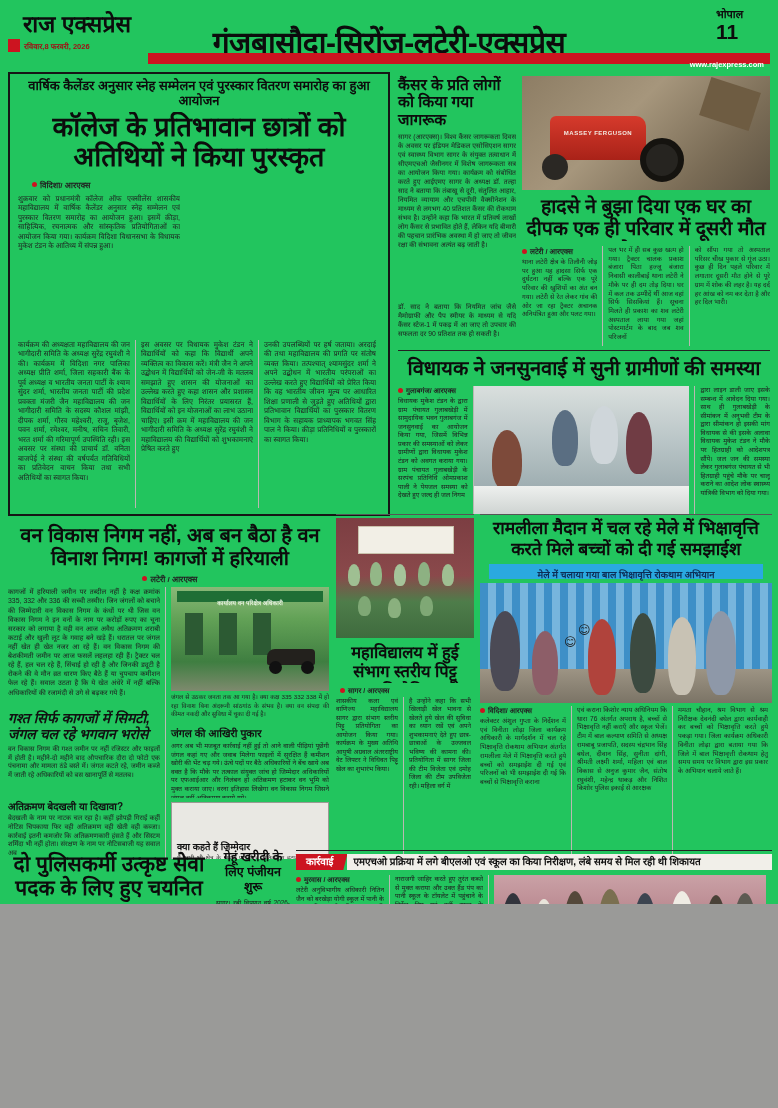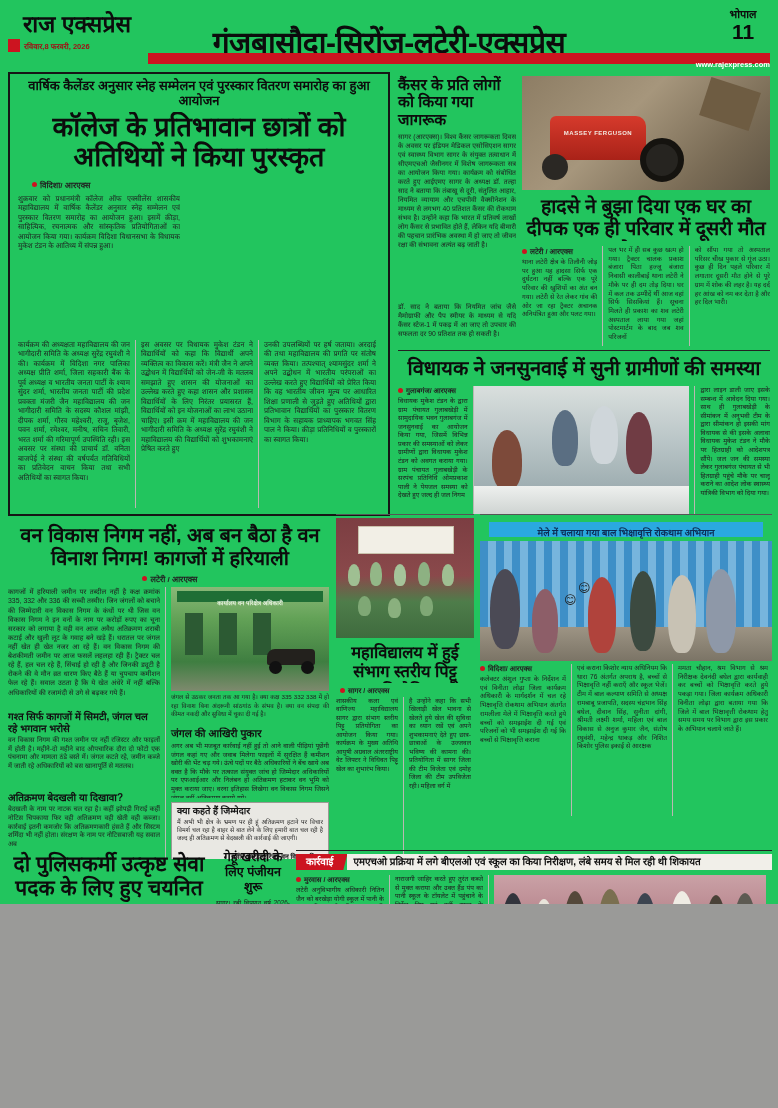--- a/index.html
+++ b/index.html
@@ -27,25 +27,25 @@
 <div class="page">
 
   <div class="abs" style="left:8px;top:12px;width:138px;text-align:center;">
     <div class="hl" style="font-size:23px;line-height:1.05;">राज एक्सप्रेस</div>
     <div style="display:flex;align-items:center;gap:4px;margin-top:3px;">
       <span style="width:12px;height:13px;background:#cc1420;display:inline-block;"></span>
       <span style="font-size:7.5px;font-weight:bold;color:#a01015;">रविवार,8 फरवरी, 2026</span>
     </div>
   </div>
   <div class="abs hl" style="left:148px;top:18px;width:482px;height:50px;line-height:50px;font-size:30px;text-align:center;white-space:nowrap;overflow:hidden;letter-spacing:-0.5px;">गंजबासौदा-सिरोंज-लटेरी-एक्सप्रेस</div>
-  <div class="abs" style="left:716px;top:6px;width:54px;text-align:center;">
+  <div class="abs" style="left:716px;top:6px;width:54px;text-align:left;">
     <div class="hl" style="font-size:11px;">भोपाल</div>
     <div class="hl" style="font-size:21px;line-height:1;">11</div>
   </div>
-  <div class="abs" style="left:148px;top:53px;width:622px;height:11px;background:#cc1420;text-align:right;box-sizing:border-box;">
+  <div class="abs" style="left:148px;top:53px;width:622px;height:11px;background:#cc1420;text-align:right;box-sizing:border-box;padding-right:6px;">
     <span style="color:#fff;font-size:7.5px;font-weight:bold;line-height:11px;">www.rajexpress.com</span>
   </div>
 
   <div class="abs" style="left:8px;top:72px;width:382px;height:444px;border:2px solid #161616;box-sizing:border-box;padding:5px 8px;">
     <div class="hl" style="font-size:13px;text-align:center;line-height:1.15;">वार्षिक कैलेंडर अनुसार स्नेह सम्मेलन एवं पुरस्कार वितरण समारोह का हुआ आयोजन</div>
     <div class="hl" style="font-size:27px;text-align:center;line-height:1.12;margin-top:3px;height:62px;overflow:hidden;">कॉलेज के प्रतिभावान छात्रों को अतिथियों ने किया पुरस्कृत</div>
     <div class="byline" style="margin:5px 0 4px 14px;">
         <span>विदिशा/ आरएक्स</span>
       </div>
     <div class="cols" style="height:140px;">
@@ -107,42 +107,42 @@
   </div>
 
   <div class="abs" style="left:8px;top:524px;width:324px;height:334px;">
     <div class="hl" style="font-size:20px;text-align:center;line-height:1.16;">वन विकास निगम नहीं, अब बन बैठा है वन विनाश निगम! कागजों में हरियाली</div>
     <div class="byline" style="justify-content:center;margin:3px 0;">
         <span>लटेरी / आरएक्स</span>
       </div>
     <div class="cols" style="height:272px;">
       <div class="col" style="width:152px;">
         <div class="body-txt" style="font-size:6.9px;height:120px;">कागजों में हरियाली जमीन पर तब्दील नहीं है कक्ष क्रमांक 335, 332 और 336 की सच्ची तस्वीर। जिन जंगलों को बचाने की जिम्मेदारी वन विकास निगम के कंधों पर थी जिस वन विकास निगम ने इन वनों के नाम पर करोड़ों रुपए का चूना सरकार को लगाया है वही वन आज अवैध अतिक्रमण शराबी कटाई और खुली लूट के गवाह बने खड़े हैं। धरातल पर जंगल नहीं खेत ही खेत नजर आ रहे हैं। वन विकास निगम की बेशकीमती जमीन पर आज फसलें लहलहा रही हैं। ट्रैक्टर चल रहे हैं, हल चल रहे हैं, सिंचाई हो रही है और जिनकी ड्यूटी है रोकने की वे मौन व्रत धारण किए बैठे हैं या चुपचाप कमीशन फेल रहे हैं। सवाल उठता है कि ये खेत अंधेरे में नहीं बल्कि अधिकारियों की रजामंदी से उगे से बढ़कर गये हैं।</div>
-        <div class="subhead" style="font-size:10px;margin-top:4px;">गश्त सिर्फ कागजों में सिमटी, जंगल चल रहे भगवान भरोसे</div>
+        <div class="subhead" style="font-size:14px;margin-top:4px;font-style:italic;">गश्त सिर्फ कागजों में सिमटी, जंगल चल रहे भगवान भरोसे</div>
         <div class="body-txt" style="font-size:6.7px;height:52px;margin-top:2px;">वन विकास निगम की गश्त जमीन पर नहीं रजिस्टर और फाइलों में होती है। महीने-दो महीने बाद औपचारिक दौरा दो फोटो एक पंचनामा और मामला ठंडे बस्ते में। जंगल कटते रहे, जमीन कब्जे में जाती रहे अधिकारियों को बस खानापूर्ति से मतलब।</div>
         <div class="subhead" style="font-size:10px;margin-top:4px;">अतिक्रमण बेदखली या दिखावा?</div>
         <div class="body-txt" style="font-size:6.7px;height:52px;margin-top:2px;">बेदखली के नाम पर नाटक चल रहा है। कहीं झोपड़ी गिराई कहीं नोटिस चिपकाया फिर वही अतिक्रमण वही खेती वही कब्जा। कार्रवाई इतनी कमजोर कि अतिक्रमणकारी हंसते हैं और सिस्टम शर्मिंदा भी नहीं होता। संरक्षण के नाम पर नोटिसबाजी यह सवाल अब</div>
       </div>
       <div class="col" style="width:158px;">
         <div class="photo" style="width:100%;height:104px;background:linear-gradient(180deg,#8ab878 0%,#63a257 30%,#3f7e41 72%,#7e8a6e 100%);">
           <div style="position:absolute;left:6px;top:4px;right:6px;height:11px;background:#1f6e35;text-align:center;">
             <span style="font-size:6px;color:#eaf4e2;font-weight:bold;">कार्यालय वन परिक्षेत्र अधिकारी</span>
           </div>
           <span style="position:absolute;left:14px;top:26px;width:18px;height:42px;background:#2c5a33;"></span>
           <span style="position:absolute;left:48px;top:26px;width:18px;height:42px;background:#2c5a33;"></span>
           <span style="position:absolute;left:82px;top:26px;width:18px;height:42px;background:#2c5a33;"></span>
           <span style="position:absolute;left:96px;top:62px;width:48px;height:16px;background:#23211d;border-radius:8px 4px 2px 2px;"></span>
           <span style="position:absolute;left:98px;top:74px;width:13px;height:13px;border-radius:50%;background:#111;"></span>
           <span style="position:absolute;left:130px;top:74px;width:13px;height:13px;border-radius:50%;background:#111;"></span>
         </div>
         <div class="body-txt" style="font-size:6.2px;height:32px;margin-top:2px;">जंगल से उठकर जनता तक आ गया है। क्या कक्ष 335 332 338 में हो रहा विनाश बिना अंदरूनी सांठगांठ के संभव है। क्या वन संपदा की कीमत नकदी और सुविधा में चुका दी गई है।</div>
         <div class="subhead" style="font-size:10.5px;margin-top:3px;">जंगल की आखिरी पुकार</div>
         <div class="body-txt" style="font-size:6.5px;height:56px;margin-top:2px;">अगर अब भी मजबूत कार्रवाई नहीं हुई तो आने वाली पीढ़ियां पूछेंगी जंगल कहां गए और जवाब मिलेगा फाइलों में सुरक्षित हैं कमीशन खोरी की भेंट चढ़ गये। ऊंचे पदों पर बैठे अधिकारियों ने बेंच खाये अब वक्त है कि मौके पर तत्काल संयुक्त जांच हो जिम्मेदार अधिकारियों पर एफआईआर और निलंबन हो अतिक्रमण हटाकर वन भूमि को मुक्त कराया जाए। वरना इतिहास लिखेगा वन विकास निगम जिसने जंगल नहीं अतिक्रमण कराये गये।</div>
         <div class="quote-box" style="margin-top:4px;height:62px;overflow:hidden;">
-          <div class="subhead" style="font-size:9.5px;">क्या कहते हैं जिम्मेदार</div>
+          <div class="subhead" style="font-size:9.5px;margin-top:36px;">क्या कहते हैं जिम्मेदार</div>
           <div class="body-txt" style="font-size:6.2px;height:34px;margin-top:1px;">मैं अभी भी क्षेत्र के भ्रमण पर ही हूं अतिक्रमण हटाने पर विचार विमर्श चल रहा है बाहर से बात लेने के लिए हमारी बात चल रही है जल्द ही अतिक्रमण से बेदखली की कार्रवाई की जाएगी।</div>
           <div style="font-size:6.8px;font-weight:bold;text-align:right;">नवीन भारद्वाज रेंजर वन विकास निगम</div>
         </div>
       </div>
     </div>
   </div>
 
   <div class="abs" style="left:336px;top:514px;width:138px;height:344px;border-top:1px solid #555;padding-top:3px;">
     <div class="photo" style="width:138px;height:120px;background:linear-gradient(180deg,#7c3e42 0%,#8a494b 48%,#4e7d4a 70%,#3f6b3e 100%);">
       <div style="position:absolute;left:22px;top:8px;width:94px;height:26px;background:#f2efe6;border:1px solid #c9c2ac;"></div>
@@ -159,20 +159,21 @@
     <div class="byline" style="font-size:7px;margin:3px 0 2px 4px;">
         <span>सागर / आरएक्स</span>
       </div>
     <div class="cols" style="height:158px;">
       <div class="col body-txt" style="width:62px;font-size:6.4px;height:158px;">शासकीय कला एवं वाणिज्य महाविद्यालय सागर द्वारा संभाग स्तरीय पिट्टू प्रतियोगिता का आयोजन किया गया। कार्यक्रम के मुख्य अतिथि आयुषी अग्रवाल अंतरराष्ट्रीय वेट लिफ्टर ने विधिवत पिट्टू खेल का शुभारंभ किया।</div>
       <div class="col body-txt" style="width:62px;font-size:6.4px;height:158px;">है उन्होंने कहा कि सभी खिलाड़ी खेल भावना से खेलते हुये खेल की सुविधा का ध्यान रखें एवं अपने शुभकामनाएं देते हुए छात्र-छात्राओं के उज्जवल भविष्य की कामना की। प्रतियोगिता में सागर जिला की टीम विजेता एवं दमोह जिला की टीम उपविजेता रही। महिला वर्ग में</div>
     </div>
   </div>
 
   <div class="abs" style="left:480px;top:514px;width:292px;height:344px;border-top:1px solid #555;padding-top:3px;">
+    <div class="hl" style="font-size:17.5px;text-align:center;line-height:1.18;height:42px;overflow:hidden;">रामलीला मैदान में चल रहे मेले में भिक्षावृत्ति करते मिले बच्चों को दी गई समझाईश</div>
     <div style="margin:4px auto 0;width:274px;height:15px;background:#2aa9e0;text-align:center;">
       <span style="font-size:9.5px;font-weight:bold;color:#0d2d56;line-height:15px;">मेले में चलाया गया बाल भिक्षावृत्ति रोकथाम अभियान</span>
     </div>
     <div class="photo" style="margin-top:4px;width:292px;height:120px;
          background:repeating-linear-gradient(90deg,#3e8fc7 0 8px,#77b5dd 8px 16px);">
       <div style="position:absolute;left:0;bottom:0;width:100%;height:34px;background:linear-gradient(180deg,#9d9484,#7b7466);"></div>
       <span class="sil" style="left:10px;top:28px;width:30px;height:80px;background:#4b4a55;"></span>
       <span class="sil" style="left:52px;top:48px;width:26px;height:64px;background:#8d5e68;"></span>
       <span class="sil" style="left:108px;top:36px;width:28px;height:76px;background:#b0433c;"></span>
       <span class="sil" style="left:150px;top:30px;width:26px;height:80px;background:#3c4a40;"></span>

